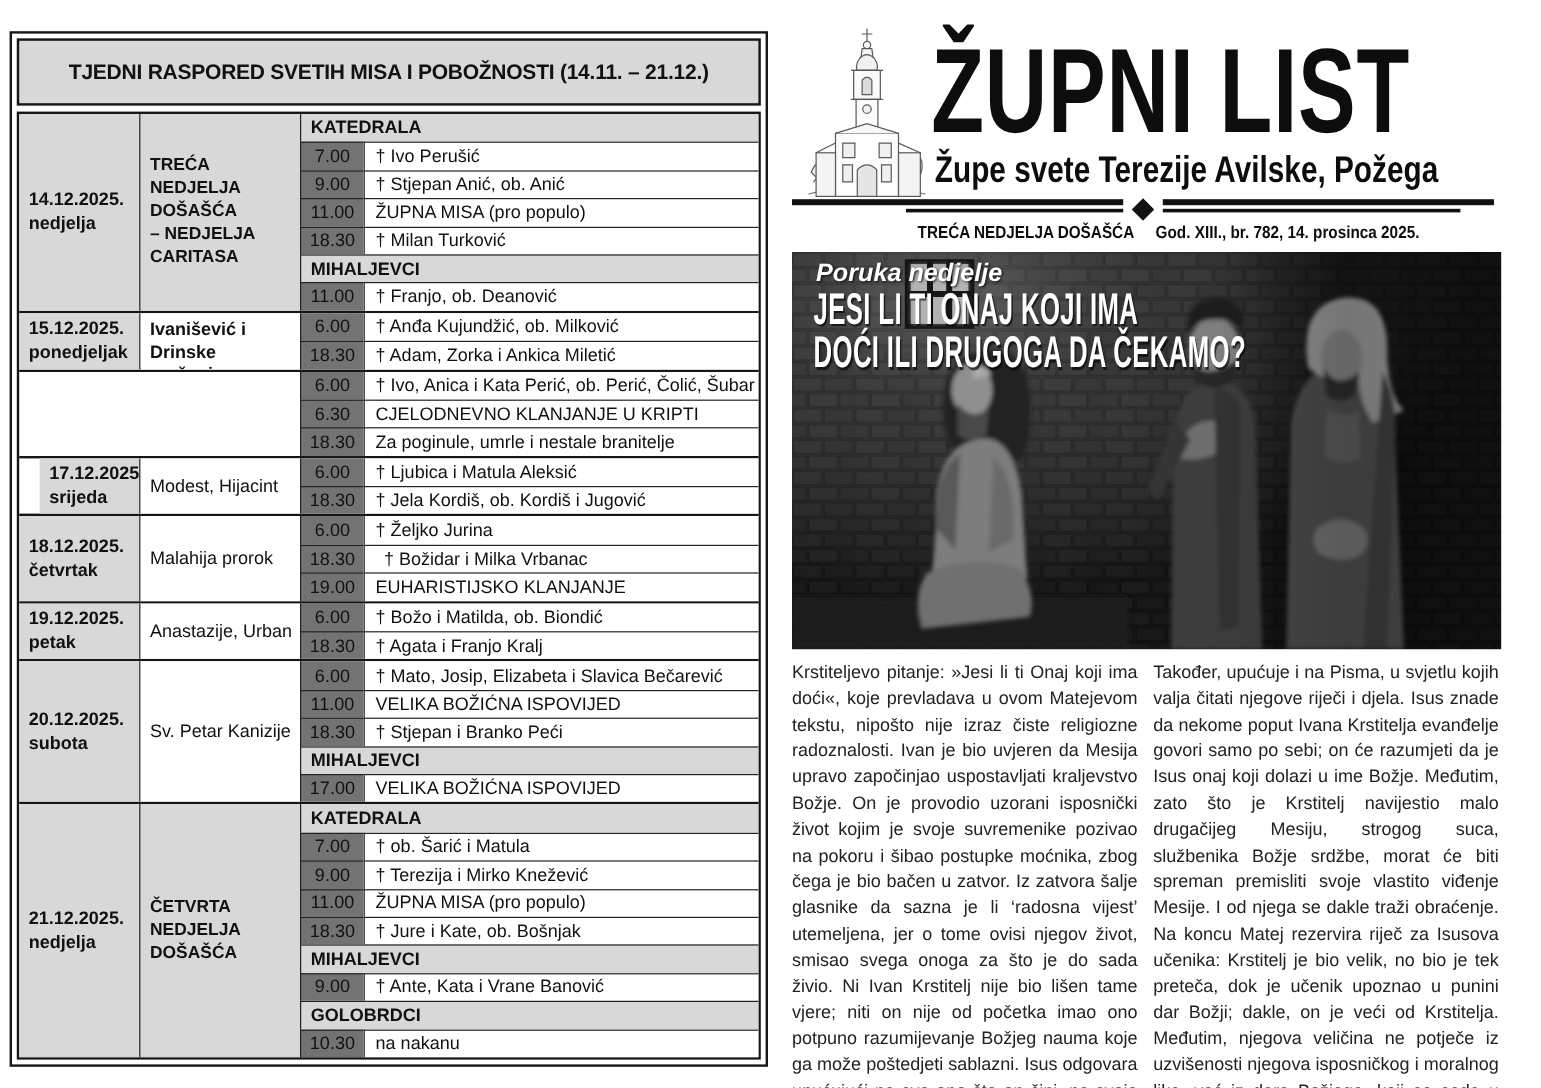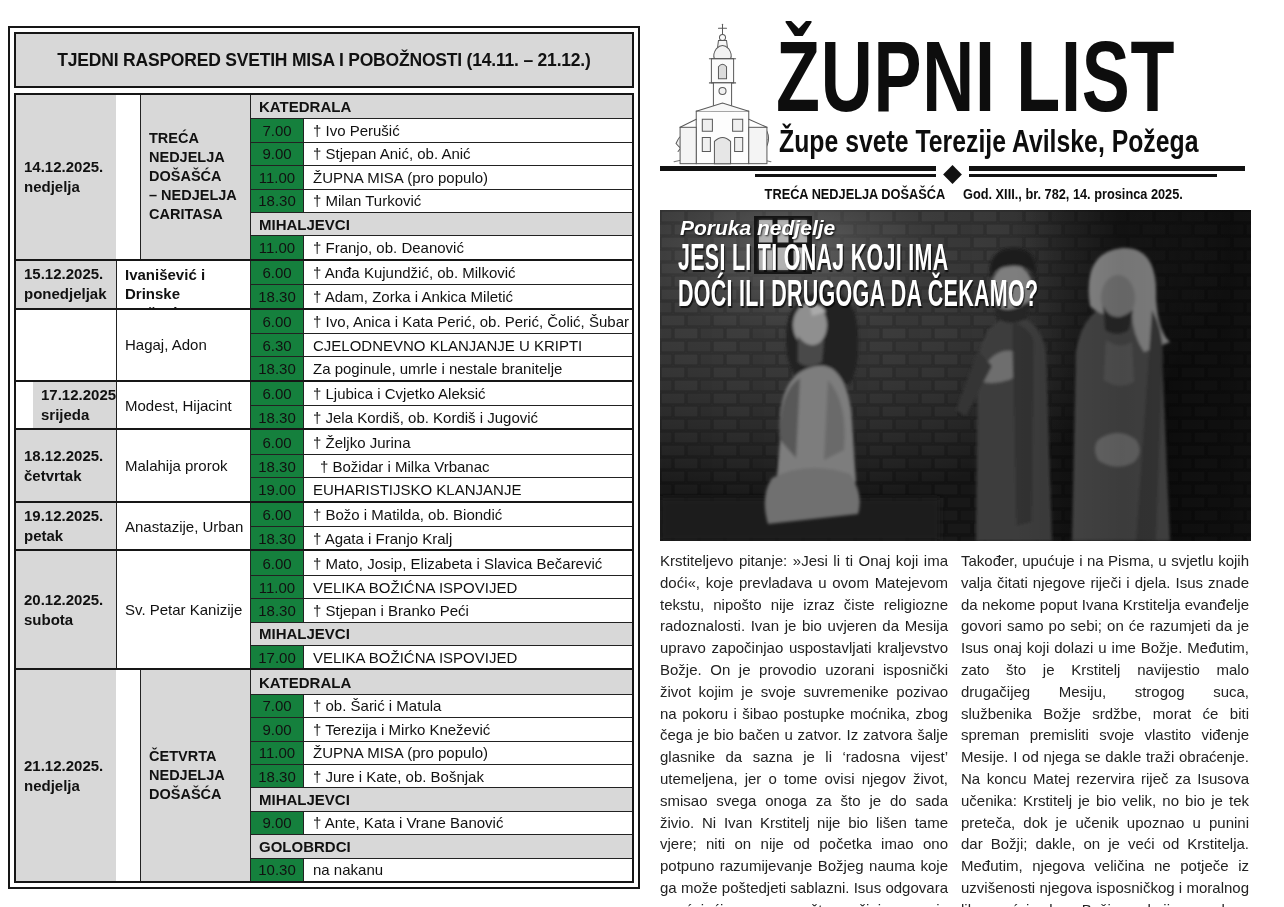--- a/index.html
+++ b/index.html
@@ -13,23 +13,23 @@
                  font-weight:bold; font-size:17.5px; letter-spacing:-0.2px; color:#111; }
   .sched-body { border:2px solid #161616; margin-top:5px; background:#fff; }
   .day { display:grid; grid-template-columns:100px 134px 53px 1fr; border-top:2px solid #161616; }
   .day:first-child { border-top:0; }
   .c { font-size:15px; color:#111; overflow:hidden; }
   .date { grid-column:1; background:#d8d8d8; font-weight:bold; white-space:pre-line; display:flex; flex-direction:column;
           justify-content:center; padding-left:8px; line-height:20px; }
   .feast { grid-column:2; border-left:1.5px solid #222; display:flex; flex-direction:column; justify-content:center;
            padding-left:8px; padding-right:4px; white-space:pre-line; line-height:19px; background:#fff; }
   .feast.fb { font-weight:bold; font-size:14.5px; }
-  .day.hl .feast { background:#d8d8d8;margin-left:24px; }
+  .day.hl .feast { background:#d8d8d8; }
   .sec { background:#d8d8d8; font-weight:bold; display:flex; align-items:center; padding-left:8px; border-left:1.5px solid #222; }
-  .time { background:#15803d; display:flex; align-items:center; justify-content:center; border-left:1.5px solid #222; }
+  .time { background:#737373; display:flex; align-items:center; justify-content:center; border-left:1.5px solid #222; }
   .int { display:flex; align-items:center; padding-left:9px; border-left:1.5px solid #222; background:#fff; white-space:nowrap; }
   .bt { border-top:1.5px solid #222; }
 
   
   .news { position:absolute; left:660px; top:0; width:591px; height:907px; }
   .logo { position:absolute; left:12px; top:22px; width:101px; height:147px; }
   .mast-title { position:absolute; left:116px; top:28px; font-weight:bold; font-size:100px; line-height:96px; color:#0d0d0d;
                 transform:scaleX(0.72); transform-origin:left top; white-space:nowrap; letter-spacing:1px; }
   .mast-sub { position:absolute; left:119px; top:124px; font-weight:bold; font-size:31px; color:#0d0d0d;
               transform:scaleX(0.80); transform-origin:left top; white-space:nowrap; letter-spacing:0px; }
@@ -90,34 +90,33 @@
         <div class="day" style="grid-template-rows: repeat(2, 23.4px);">
           <div class="c date" style="grid-row: 1 / span 2;">15.12.2025.
 ponedjeljak</div>
           <div class="c feast" style="grid-row: 1 / span 2; font-weight: bold;">Bl. Jula Ivanišević i Drinske mučenice</div>
           <div class="c time" style="grid-area: 1 / 3;">6.00</div>
           <div class="c int" style="grid-area: 1 / 4;">† Anđa Kujundžić, ob. Milković</div>
           <div class="c time bt" style="grid-area: 2 / 3;">18.30</div>
           <div class="c int bt" style="grid-area: 2 / 4;">† Adam, Zorka i Ankica Miletić</div>
         </div>
         <div class="day" style="grid-template-rows: repeat(3, 23.4px);">
-          <div class="c feast" style="grid-row: 1 / span 3;">Hagaj, Adon</div>
           <div class="c time" style="grid-area: 1 / 3;">6.00</div>
           <div class="c int" style="grid-area: 1 / 4;">† Ivo, Anica i Kata Perić, ob. Perić, Čolić, Šubar i Čop</div>
           <div class="c time bt" style="grid-area: 2 / 3;">6.30</div>
           <div class="c int bt" style="grid-area: 2 / 4;">CJELODNEVNO KLANJANJE U KRIPTI</div>
           <div class="c time bt" style="grid-area: 3 / 3;">18.30</div>
           <div class="c int bt" style="grid-area: 3 / 4;">Za poginule, umrle i nestale branitelje</div>
         </div>
         <div class="day" style="grid-template-rows: repeat(2, 23.4px);">
           <div class="c date" style="grid-row: 1 / span 2; margin-left: 17px;">17.12.2025.
 srijeda</div>
           <div class="c feast" style="grid-row: 1 / span 2;">Modest, Hijacint</div>
           <div class="c time" style="grid-area: 1 / 3;">6.00</div>
-          <div class="c int" style="grid-area: 1 / 4;">† Ljubica i Cvjetko Aleksić</div>
+          <div class="c int" style="grid-area: 1 / 4;">† Ljubica i Matula Aleksić</div>
           <div class="c time bt" style="grid-area: 2 / 3;">18.30</div>
           <div class="c int bt" style="grid-area: 2 / 4;">† Jela Kordiš, ob. Kordiš i Jugović</div>
         </div>
         <div class="day" style="grid-template-rows: repeat(3, 23.4px);">
           <div class="c date" style="grid-row: 1 / span 3;">18.12.2025.
 četvrtak</div>
           <div class="c feast" style="grid-row: 1 / span 3;">Malahija prorok</div>
           <div class="c time" style="grid-area: 1 / 3;">6.00</div>
           <div class="c int" style="grid-area: 1 / 4;">† Željko Jurina</div>
           <div class="c time bt" style="grid-area: 2 / 3;">18.30</div>

